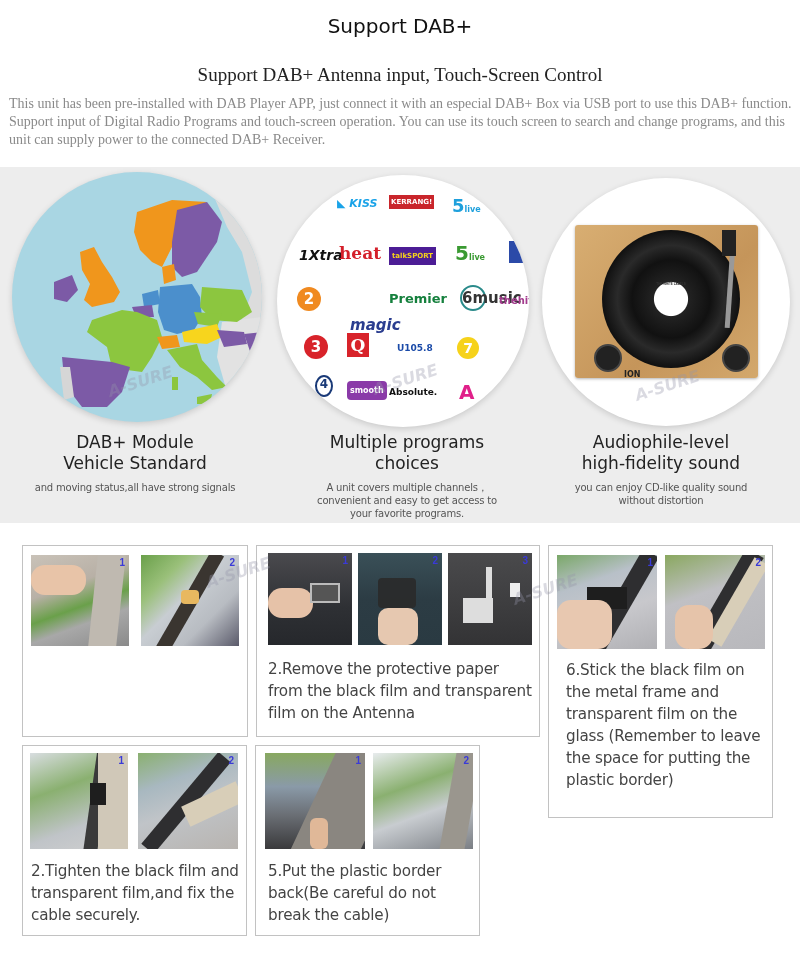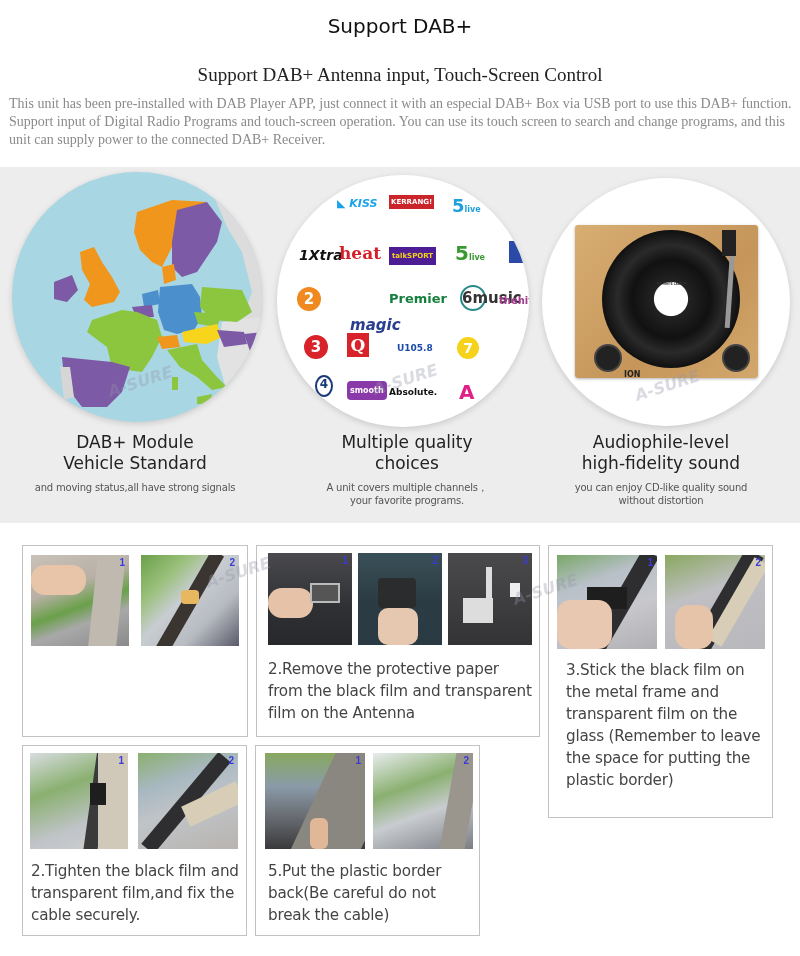--- a/index.html
+++ b/index.html
@@ -151,25 +151,26 @@
 
 <div class="feature-title" style="left:20px; top:432px; width:230px;">
   <div>DAB+ Module</div>
   <div>Vehicle Standard</div>
 </div>
 <div class="feature-desc" style="left:15px; top:481px; width:240px;">
   <div>and moving status,all have strong signals</div>
 </div>
 
 <div class="feature-title" style="left:292px; top:432px; width:230px;">
-  <div>Multiple quality</div>
+  <div>Multiple programs</div>
   <div>choices</div>
 </div>
 <div class="feature-desc" style="left:287px; top:481px; width:240px;">
   <div>A unit covers multiple channels，</div>
+  <div>convenient and easy to get access to</div>
   <div>your favorite programs.</div>
 </div>
 
 <div class="feature-title" style="left:546px; top:432px; width:230px;">
   <div>Audiophile-level</div>
   <div>high-fidelity sound</div>
 </div>
 <div class="feature-desc" style="left:541px; top:481px; width:240px;">
   <div>you can enjoy CD-like quality sound</div>
   <div>without distortion</div>
@@ -214,21 +215,21 @@
     <div style="position:absolute;left:30px;top:32px;width:40px;height:22px;background:#1e1e1e;"></div>
     <div style="position:absolute;left:0;top:45px;width:55px;height:49px;background:#e8c8b0;border-radius:14px;"></div>
     <span class="photo-num">1</span>
   </div>
   <div class="photo" style="left:116px; top:9px; width:100px; height:94px; background:linear-gradient(160deg,#8aa860 0%,#c0c0c4 40%,#b8b8bc 100%);">
     <div style="position:absolute;left:50px;top:-10px;width:20px;height:120px;background:#2e2e30;transform:rotate(30deg);"></div>
     <div style="position:absolute;left:65px;top:0;width:16px;height:94px;background:#d8ceb8;transform:rotate(30deg);"></div>
     <div style="position:absolute;left:10px;top:50px;width:38px;height:44px;background:#e6c4aa;border-radius:14px;"></div>
     <span class="photo-num">2</span>
   </div>
-  <div class="step-text" style="left:17px; top:113px; width:205px;">3.Stick the black film on the metal frame and transparent film on the glass (Remember to leave the space for putting the plastic border)</div>
+  <div class="step-text" style="left:17px; top:113px; width:205px;">6.Stick the black film on the metal frame and transparent film on the glass (Remember to leave the space for putting the plastic border)</div>
 </div>
 
 <div class="card" style="left:22px; top:745px; width:225px; height:191px;">
   <div class="photo" style="left:7px; top:7px; width:98px; height:96px; background:linear-gradient(160deg,#d8dde0 0%,#8ab070 35%,#c0c4c8 70%,#d0d0d0 100%);">
     <div style="position:absolute;left:60px;top:-10px;width:14px;height:120px;background:#3a3a3a;transform:rotate(8deg);"></div>
     <div style="position:absolute;left:68px;top:0;width:30px;height:96px;background:#d0c8b8;"></div>
     <div style="position:absolute;left:60px;top:30px;width:16px;height:22px;background:#1e1e1e;"></div>
     <span class="photo-num">1</span>
   </div>
   <div class="photo" style="left:115px; top:7px; width:100px; height:96px; background:linear-gradient(160deg,#8ab070 0%,#a8b8c0 30%,#c0c4c8 55%,#b8b4b0 100%);">

